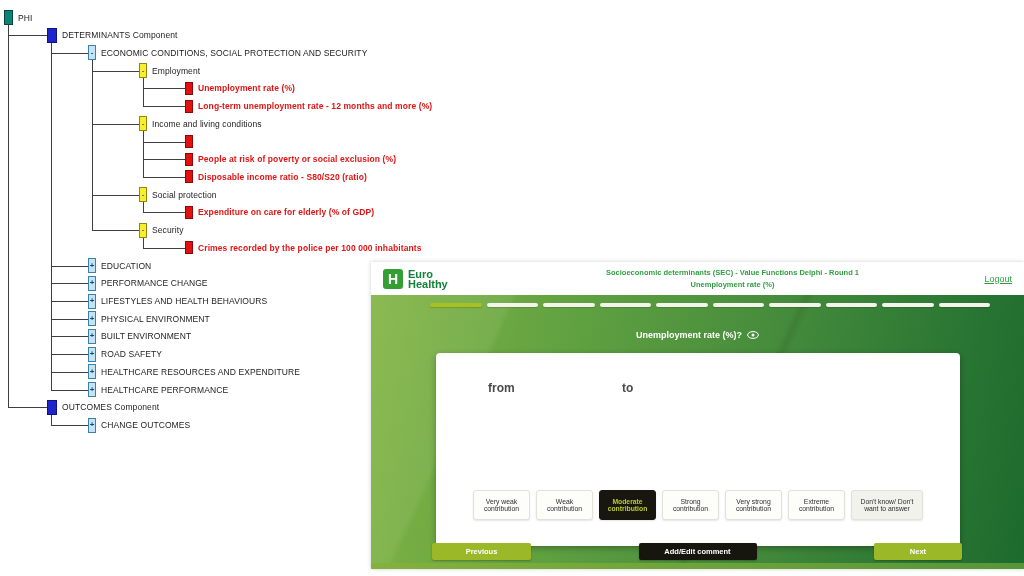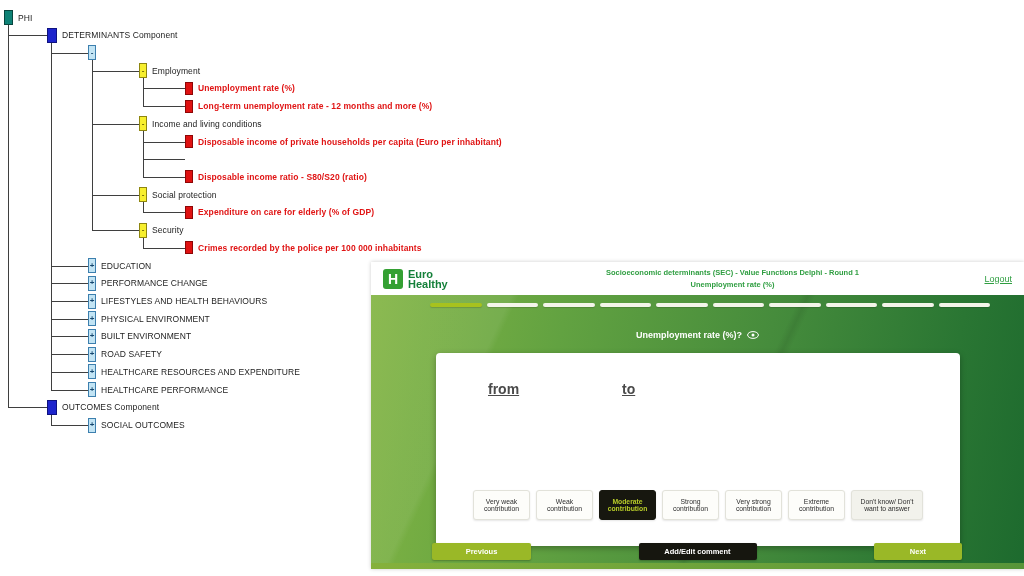--- a/index.html
+++ b/index.html
@@ -43,21 +43,21 @@
   .progress{position:absolute;top:8px;left:59px;right:34px;display:flex;gap:5px;}
   .pseg{flex:1;height:4px;border-radius:2px;background:#f4f5ea;box-shadow:0 1px 1px rgba(0,0,0,.15);}
   .pseg.done{background:#a7c21e;}
 
   .question{position:absolute;top:31px;left:0;width:100%;text-align:center;color:#ffffff;}
   .q1{font-size:8.5px;}
   .q2{font-size:9px;font-weight:bold;margin-top:4px;display:flex;align-items:center;justify-content:center;gap:5px;}
 
   .card{position:absolute;left:65px;top:58px;width:524px;height:193px;background:#ffffff;
         border-radius:4px;box-shadow:0 2px 6px rgba(0,0,0,.3);}
-  .fromto-label{position:absolute;top:28px;font-size:14px;font-weight:bold;color:#4a4a4a;text-decoration:underline;}
+  .fromto-label{position:absolute;top:28px;font-size:12px;font-weight:bold;color:#4a4a4a;}
   .lab-from{left:52px;} .lab-to{left:186px;}
 
   .scale{position:absolute;top:46px;left:50px;right:60px;display:flex;align-items:flex-start;}
   .sv{width:44px;flex:none;text-align:center;}
   .sv .num{font-size:10px;font-weight:bold;}
   .sv .unit{font-size:7px;margin-top:3px;font-weight:bold;}
   .sv.state-active-dark{color:#1c5a24;}
   .sv.state-active{color:#3fa037;}
   .sv.state-faded{color:#e3e9e0;}
   .sline{flex:1;height:2px;margin:6px 8px 0 8px;border-radius:1px;}
@@ -119,40 +119,44 @@
       <div class="tree-row" style="left: 4px; top: 9.5px;">
         <span class="tnode root"></span>
         <span class="tlabel root">PHI</span>
       </div>
       <div class="tree-row" style="left: 47px; top: 27.22px;">
         <span class="tnode component"></span>
         <span class="tlabel component">DETERMINANTS Component</span>
       </div>
       <div class="tree-row" style="left: 88px; top: 44.94px;">
         <span class="tnode dimension">-</span>
+        <span class="tlabel dimension">ECONOMIC CONDITIONS, SOCIAL PROTECTION AND SECURITY</span>
       </div>
       <div class="tree-row" style="left: 139px; top: 62.66px;">
         <span class="tnode subdimension">-</span>
         <span class="tlabel subdimension">Employment</span>
       </div>
       <div class="tree-row" style="left: 185px; top: 80.38px;">
         <span class="tnode indicator"></span>
         <span class="tlabel indicator">Unemployment rate (%)</span>
       </div>
       <div class="tree-row" style="left: 185px; top: 98.1px;">
         <span class="tnode indicator"></span>
         <span class="tlabel indicator">Long-term unemployment rate - 12 months and more (%)</span>
       </div>
       <div class="tree-row" style="left: 139px; top: 115.82px;">
         <span class="tnode subdimension">-</span>
         <span class="tlabel subdimension">Income and living conditions</span>
       </div>
       <div class="tree-row" style="left: 185px; top: 133.54px;">
         <span class="tnode indicator"></span>
-        <span class="tlabel indicator">Disposable income of private households per capita (Euro per inhabitant)</span>
+      </div>
+      <div class="tree-row" style="left: 185px; top: 151.26px;">
+        <span class="tnode indicator"></span>
+        <span class="tlabel indicator">People at risk of poverty or social exclusion (%)</span>
       </div>
       <div class="tree-row" style="left: 185px; top: 168.98px;">
         <span class="tnode indicator"></span>
         <span class="tlabel indicator">Disposable income ratio - S80/S20 (ratio)</span>
       </div>
       <div class="tree-row" style="left: 139px; top: 186.7px;">
         <span class="tnode subdimension">-</span>
         <span class="tlabel subdimension">Social protection</span>
       </div>
       <div class="tree-row" style="left: 185px; top: 204.42px;">
@@ -198,21 +202,21 @@
       <div class="tree-row" style="left: 88px; top: 381.62px;">
         <span class="tnode dimension">+</span>
         <span class="tlabel dimension">HEALTHCARE PERFORMANCE</span>
       </div>
       <div class="tree-row" style="left: 47px; top: 399.34px;">
         <span class="tnode component"></span>
         <span class="tlabel component">OUTCOMES Component</span>
       </div>
       <div class="tree-row" style="left: 88px; top: 417.06px;">
         <span class="tnode dimension">+</span>
-        <span class="tlabel dimension">SOCIAL OUTCOMES</span>
+        <span class="tlabel dimension">CHANGE OUTCOMES</span>
       </div>
     </div>
 
   <div class="app">
 
     <div class="app-header">
       <div class="logo">
         <div class="logo-icon">H</div>
         <div class="logo-text">
           <div>Euro</div>

